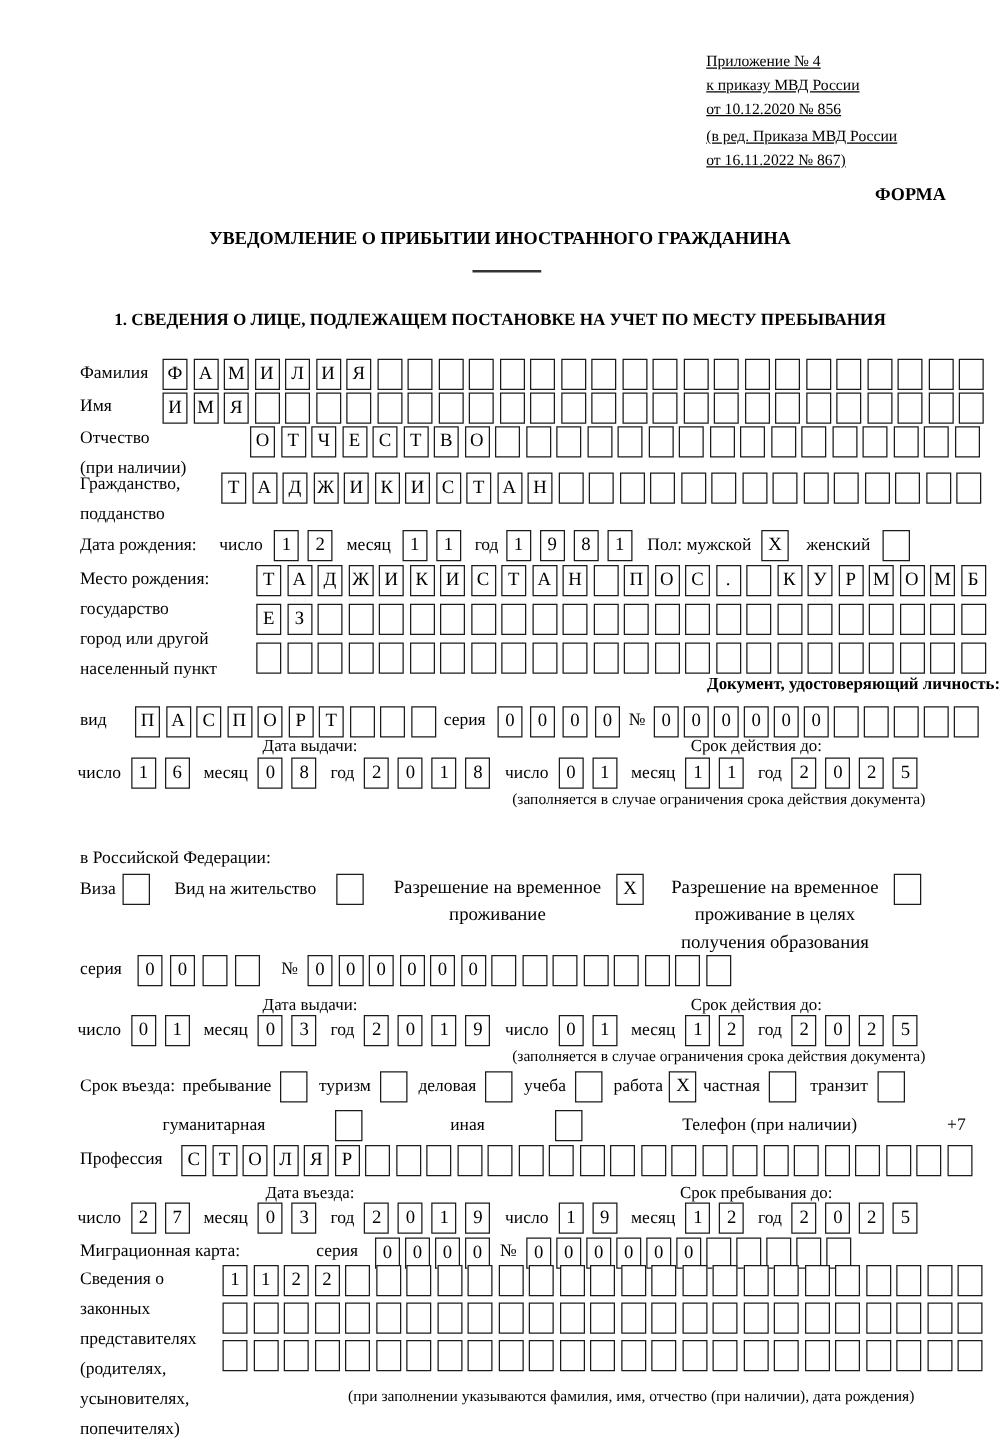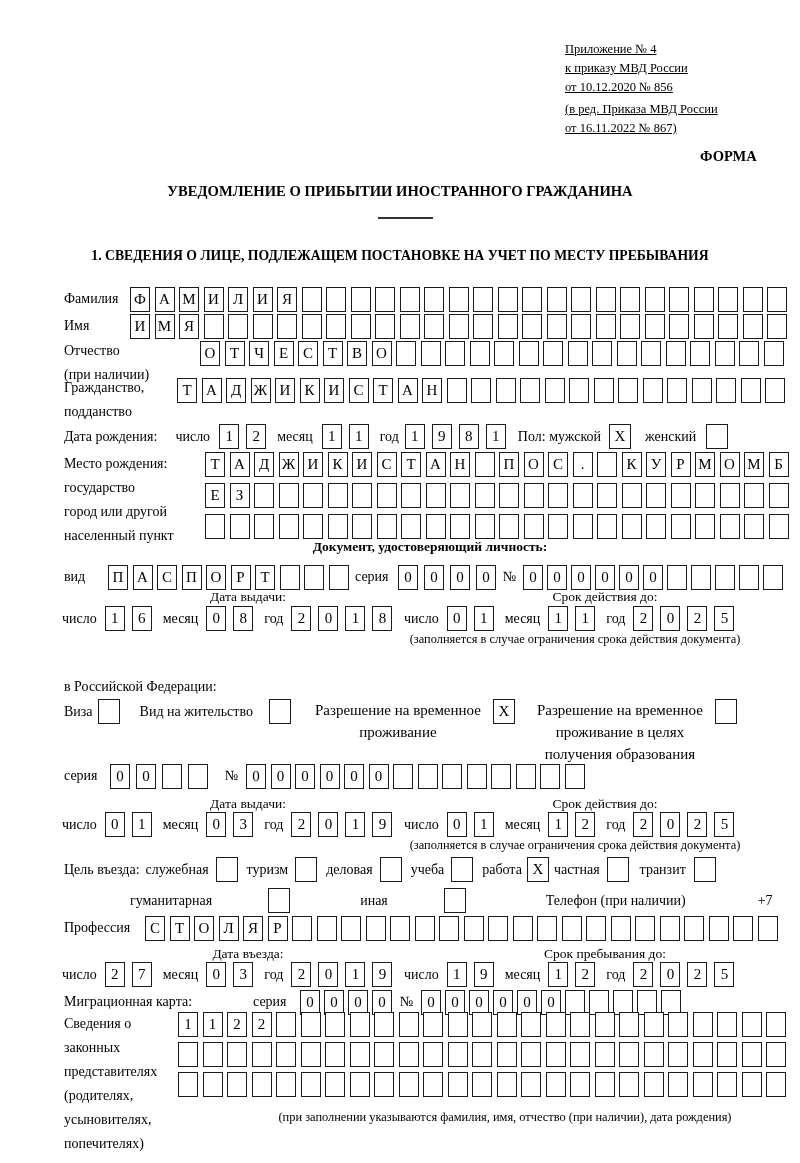--- a/index.html
+++ b/index.html
@@ -276,21 +276,21 @@
         <span class="cell"></span>
         <span class="cell"></span>
         <span class="cell"></span>
         <span class="cell"></span>
         <span class="cell"></span>
         <span class="cell"></span>
         <span class="cell"></span>
       </span>
   </div>
 
-  <div class="row bold" style="top:539px;left:60px;width:740px;text-align:center;font-size:13.5px;">Документ, удостоверяющий личность:</div>
+  <div class="row bold" style="top:539px;left:60px;width:740px;text-align:right;font-size:13.5px;">Документ, удостоверяющий личность:</div>
 
   <div class="row" style="top:565px;height:28px;text-align:center;">
     <span class="lbl" style="left:64px;top:4px;">вид</span>
     <span class="boxes" style="left:108px;">
         <span class="cell">П</span>
         <span class="cell">А</span>
         <span class="cell">С</span>
         <span class="cell">П</span>
         <span class="cell">О</span>
         <span class="cell">Р</span>
@@ -451,22 +451,22 @@
         <span class="cell">2</span>
         <span class="cell">0</span>
         <span class="cell">2</span>
         <span class="cell">5</span>
       </span>
   </div>
 
   <div class="note" style="left:355px;top:838px;width:440px;">(заполняется в случае ограничения срока действия документа)</div>
 
   <div class="flexrow" style="left:64px;top:857px;">
-    <span class="lbl2" style="margin-right:6px;">Цель въезда:</span>
-    <span class="lbl2" style="margin-right:7px;">служебная</span>
+    <span class="lbl2" style="margin-right:6px;">Срок въезда:</span>
+    <span class="lbl2" style="margin-right:7px;">пребывание</span>
     <span class="chk" style="margin-right:9px;"></span>
     <span class="lbl2" style="margin-right:7px;">туризм</span>
     <span class="chk" style="margin-right:9px;"></span>
     <span class="lbl2" style="margin-right:7px;">деловая</span>
     <span class="chk" style="margin-right:9px;"></span>
     <span class="lbl2" style="margin-right:7px;">учеба</span>
     <span class="chk" style="margin-right:9px;"></span>
     <span class="lbl2" style="margin-right:5px;">работа</span>
     <span class="chk" style="margin-right:5px;">X</span>
     <span class="lbl2" style="margin-right:7px;">частная</span>

